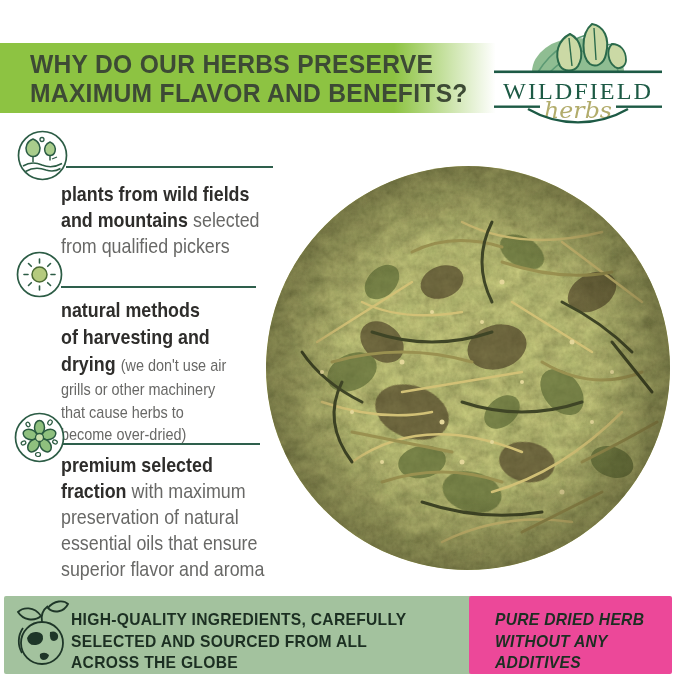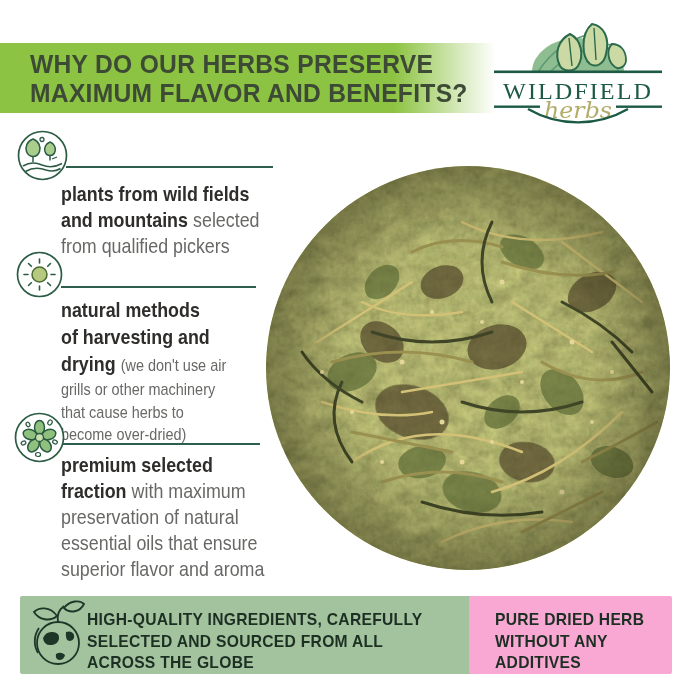--- a/index.html
+++ b/index.html
@@ -25,22 +25,22 @@
   .fline .g{font-weight:normal;color:#686866;}
   .feat2 .fline{line-height:25px;}
   .feat2 .fline.sm{line-height:20.5px;}
   .feat2 .g{font-size:17px;}
 
   
   .herb-photo{position:absolute;left:262px;top:162px;}
 
   
   .box{position:absolute;top:596px;height:78px;border-radius:2px;}
-  .box-left{left:20px;width:468px;background:#a3c29e;}
-  .box-right{left:469px;width:203px;background:#f9a8d4;}
+  .box-left{left:4px;width:468px;background:#a3c29e;}
+  .box-right{left:469px;width:203px;background:#ec4899;font-style:italic;}
   .box-text{position:absolute;font-weight:bold;font-size:17px;line-height:21.5px;color:#1c2f22;
             letter-spacing:.3px;transform:scaleX(.92);transform-origin:left top;white-space:nowrap;}
   .box-left .box-text{left:67px;top:13px;}
   .box-right .box-text{left:26px;top:13px;}
   .globe{position:absolute;left:10px;top:2px;}
 </style>
 </head>
 <body>
 
 <div class="canvas">

